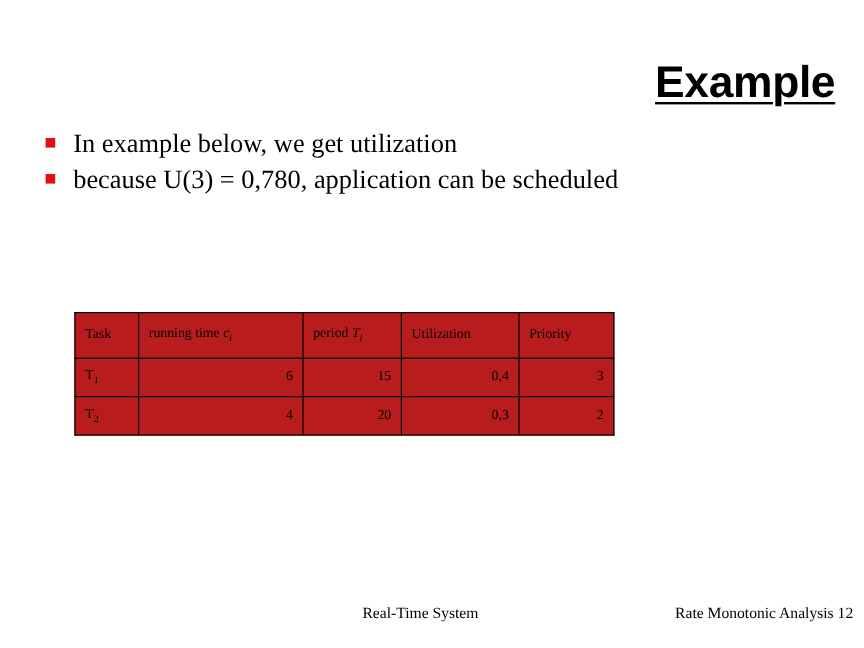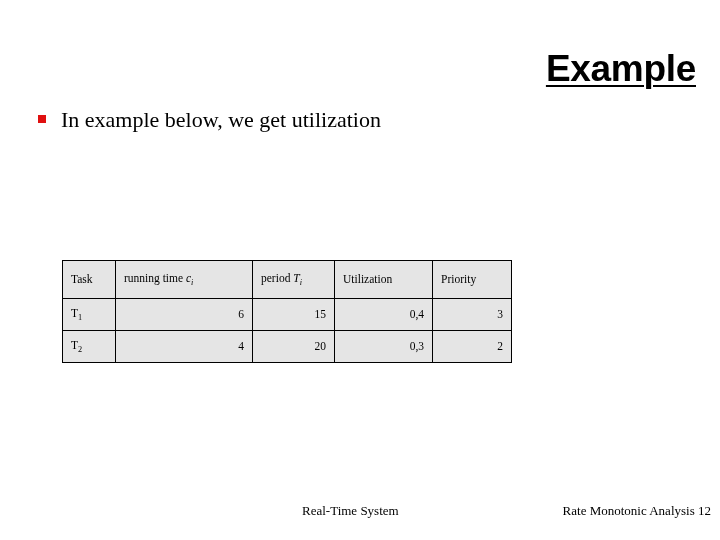--- a/index.html
+++ b/index.html
@@ -61,21 +61,21 @@
   }
 
   
   #task-table {
     position: absolute;
     left: 62px;
     top: 260px;
     border-collapse: collapse;
     font-size: 11.5px;
     line-height: 1.1;
-    background: #e5e5e5;
+    background: #b91c1c;
   }
   #task-table td {
     border: 1.6px solid #000000;
     padding: 0 8px;
     vertical-align: middle;
     font-weight: normal;
   }
   #task-table .r-head td {
     height: 37px;
   }
@@ -118,20 +118,24 @@
 
 <div id="slide-title">Example</div>
 
 <div id="bullet-list">
 
   <div class="bullet-item">
     <span class="bullet-marker"></span>
     <span class="bullet-line">In example below, we get utilization</span>
   </div>
 
+  <div class="bullet-item">
+    <span class="bullet-marker"></span>
+    <span class="bullet-line">because U(3) = 0,780, application can be scheduled</span>
+  </div>
 
 </div>
 
 <table id="task-table">
   <tbody>
     <tr class="r-head">
       <td class="c-task th-label">Task</td>
       <td class="c-running th-label"><span>running time </span><span class="var">c</span><sub class="var">i</sub></td>
       <td class="c-period th-label"><span>period </span><span class="var">T</span><sub class="var">i</sub></td>
       <td class="c-util th-label">Utilization</td>

